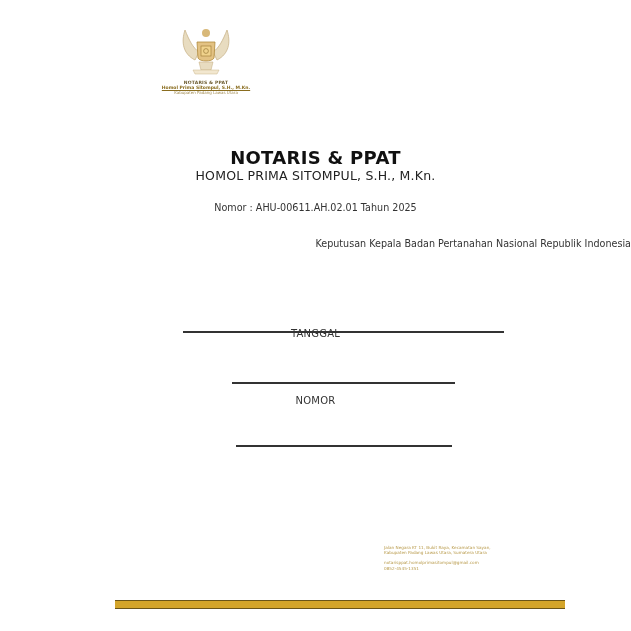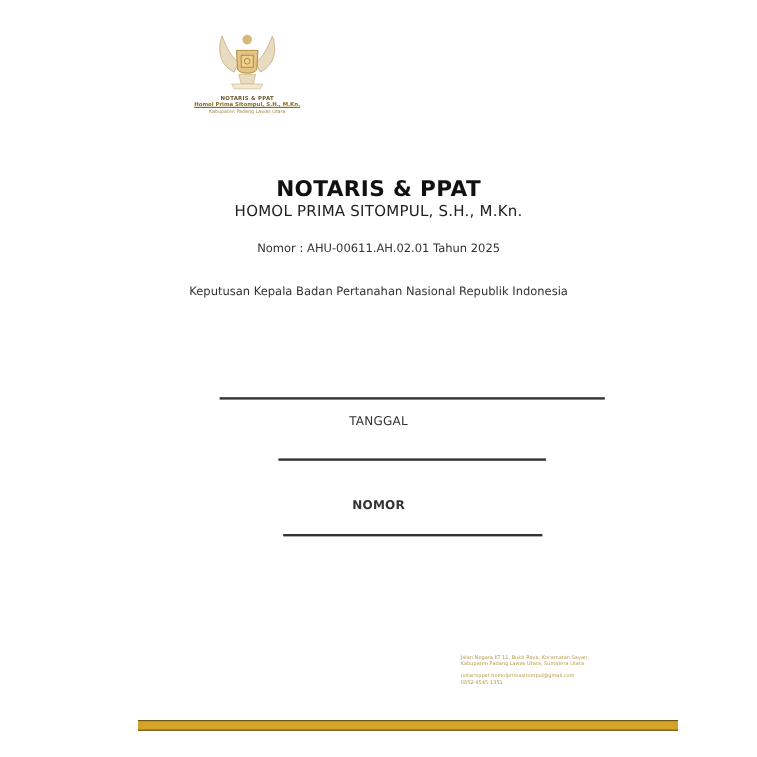--- a/index.html
+++ b/index.html
@@ -12,32 +12,32 @@
     .logo-title { font-size: 4.5px; font-weight: bold; color: #6b5a2e; margin-top: 2px; letter-spacing: 0.2px; }
     .logo-name { font-size: 4.5px; color: #8a6d1f; text-decoration: underline; font-weight: bold; }
     .logo-loc { font-size: 4px; color: #a08a50; }
 
     
     .header { position: absolute; left: 0; width: 631px; text-align: center; }
     .title { top: 147px; font-size: 18px; font-weight: bold; color: #111; letter-spacing: 0.3px; }
     .subtitle { top: 168px; font-size: 12.5px; color: #222; letter-spacing: 0.2px; }
     .decree { font-size: 9.6px; color: #333; line-height: 12px; }
     .d1 { top: 202px; }
-    .d2 { top: 238px; }
+    .d2 { top: 238px; text-align: right; }
 
     .salinan { top: 289px; font-size: 14.5px; font-weight: bold; color: #111; letter-spacing: 0.3px; }
 
     .rule { position: absolute; height: 2px; background: #333; }
     .rule1 { left: 183px; width: 321px; top: 331px; }
     .rule2 { left: 232px; width: 223px; top: 382px; }
     .rule3 { left: 236px; width: 216px; top: 445px; }
 
     .field-label { font-size: 10px; color: #333; letter-spacing: 0.2px; }
-    .tanggal { top: 346px; }
-    .nomor { top: 416px; font-weight: bold; }
+    .tanggal { top: 328px; }
+    .nomor { top: 395px; }
 
     
     .address { position: absolute; left: 384px; top: 545px; width: 150px; font-size: 4.2px; line-height: 5.2px; color: #b89a4a; }
     .address .gap { height: 5px; }
 
     
     .gold-bar { position: absolute; left: 115px; top: 600px; width: 450px; height: 9px; background: #d4a52a; border-top: 1px solid #6b5518; border-bottom: 1px solid #6b5518; box-sizing: border-box; }
   </style>
 </head>
 <body>

